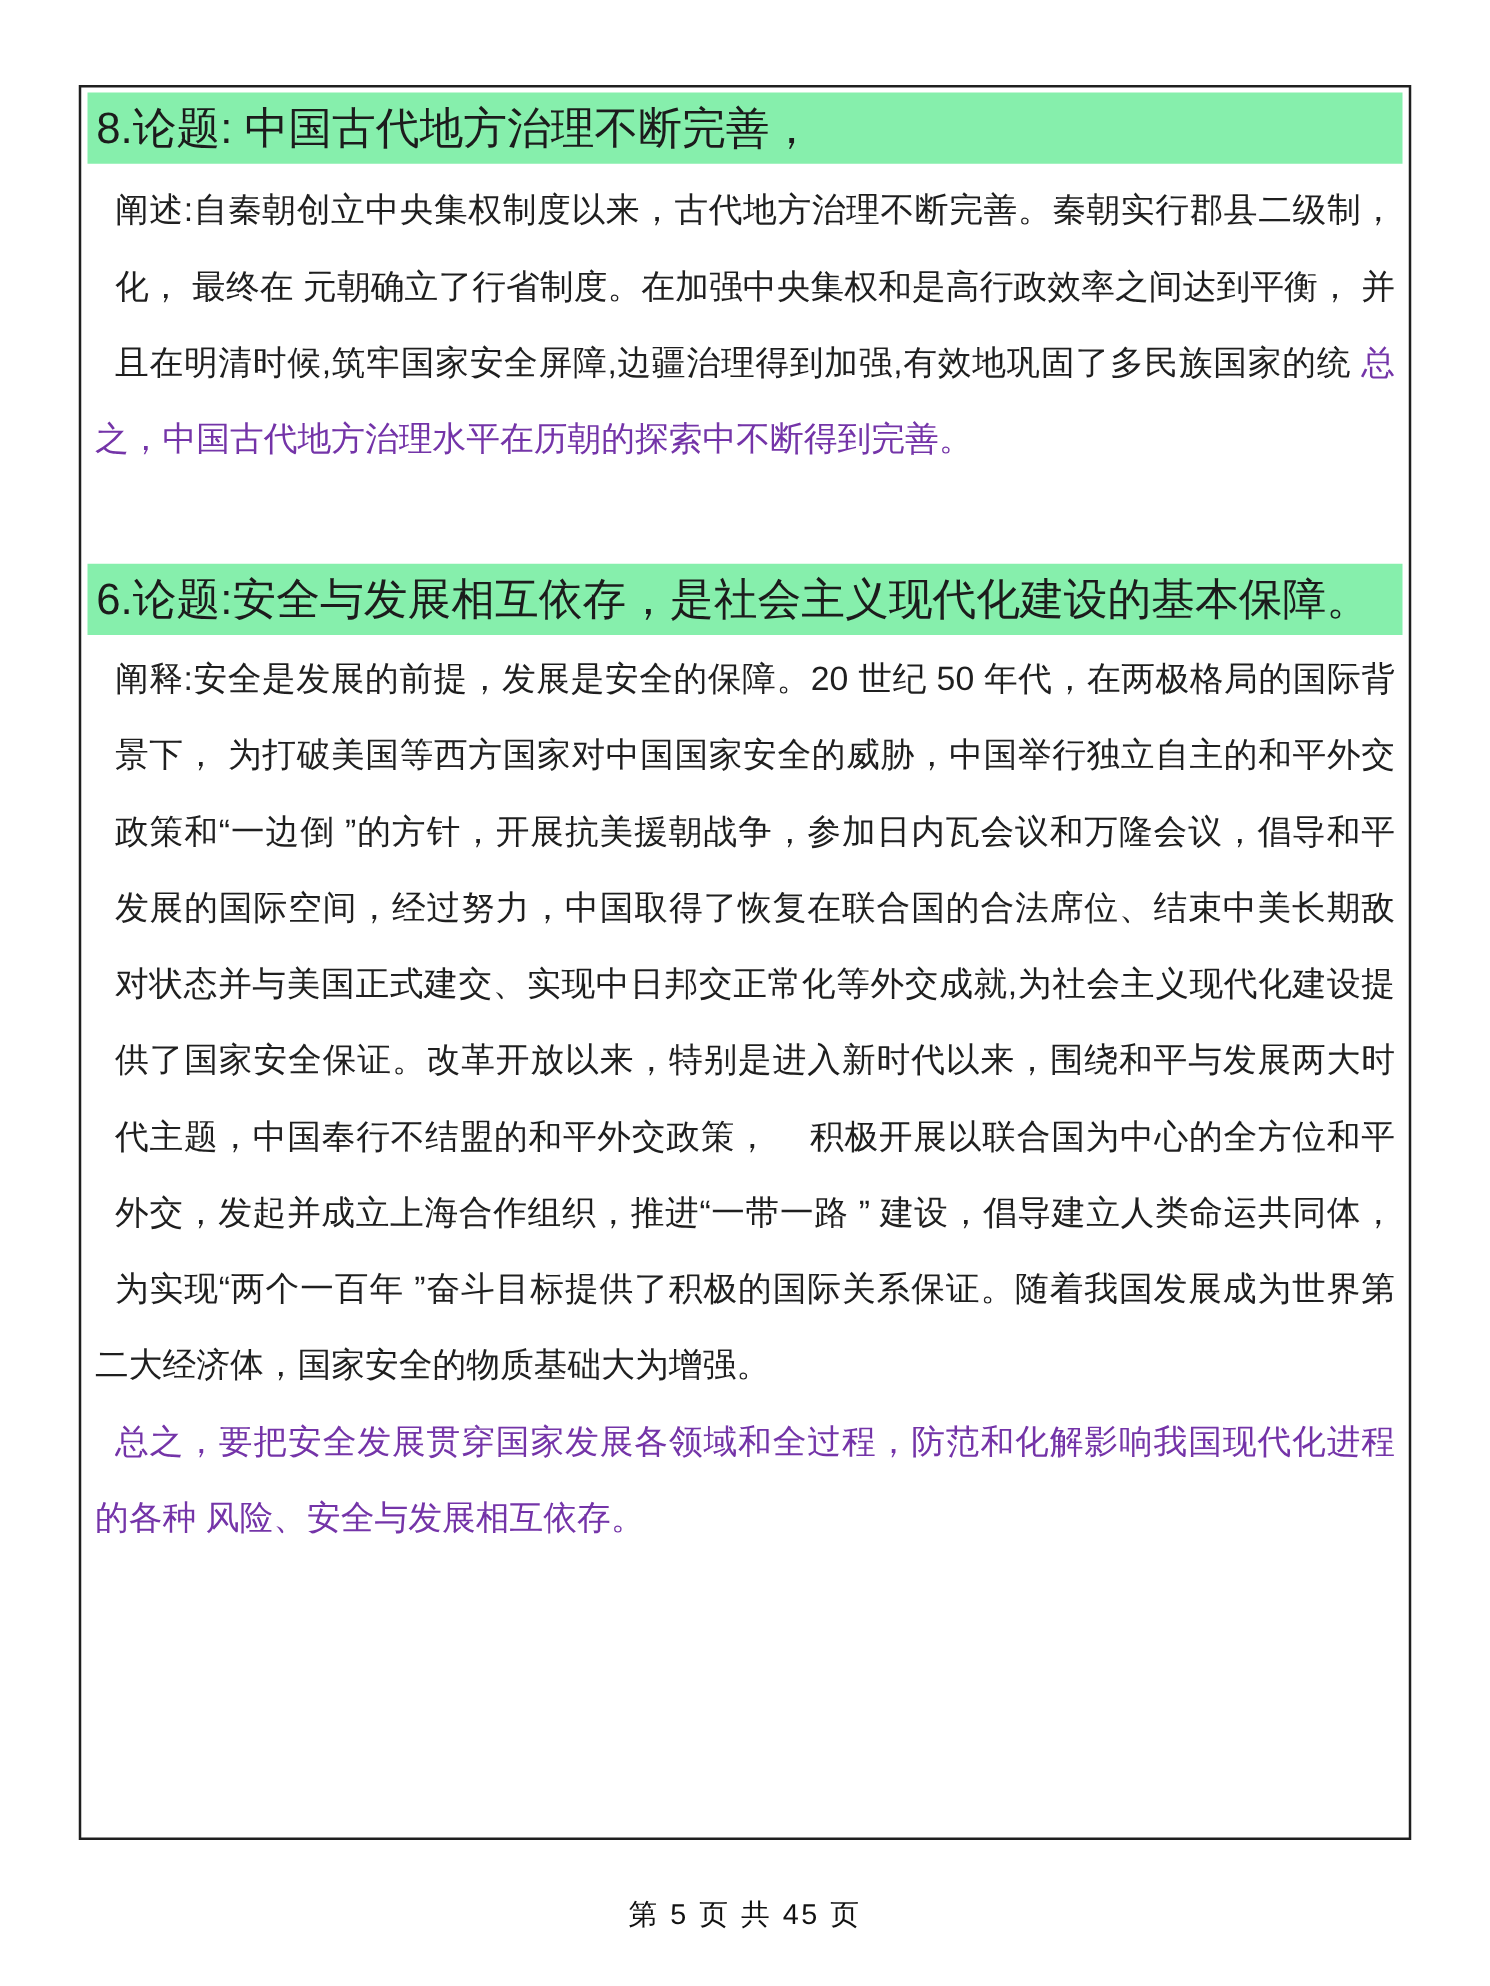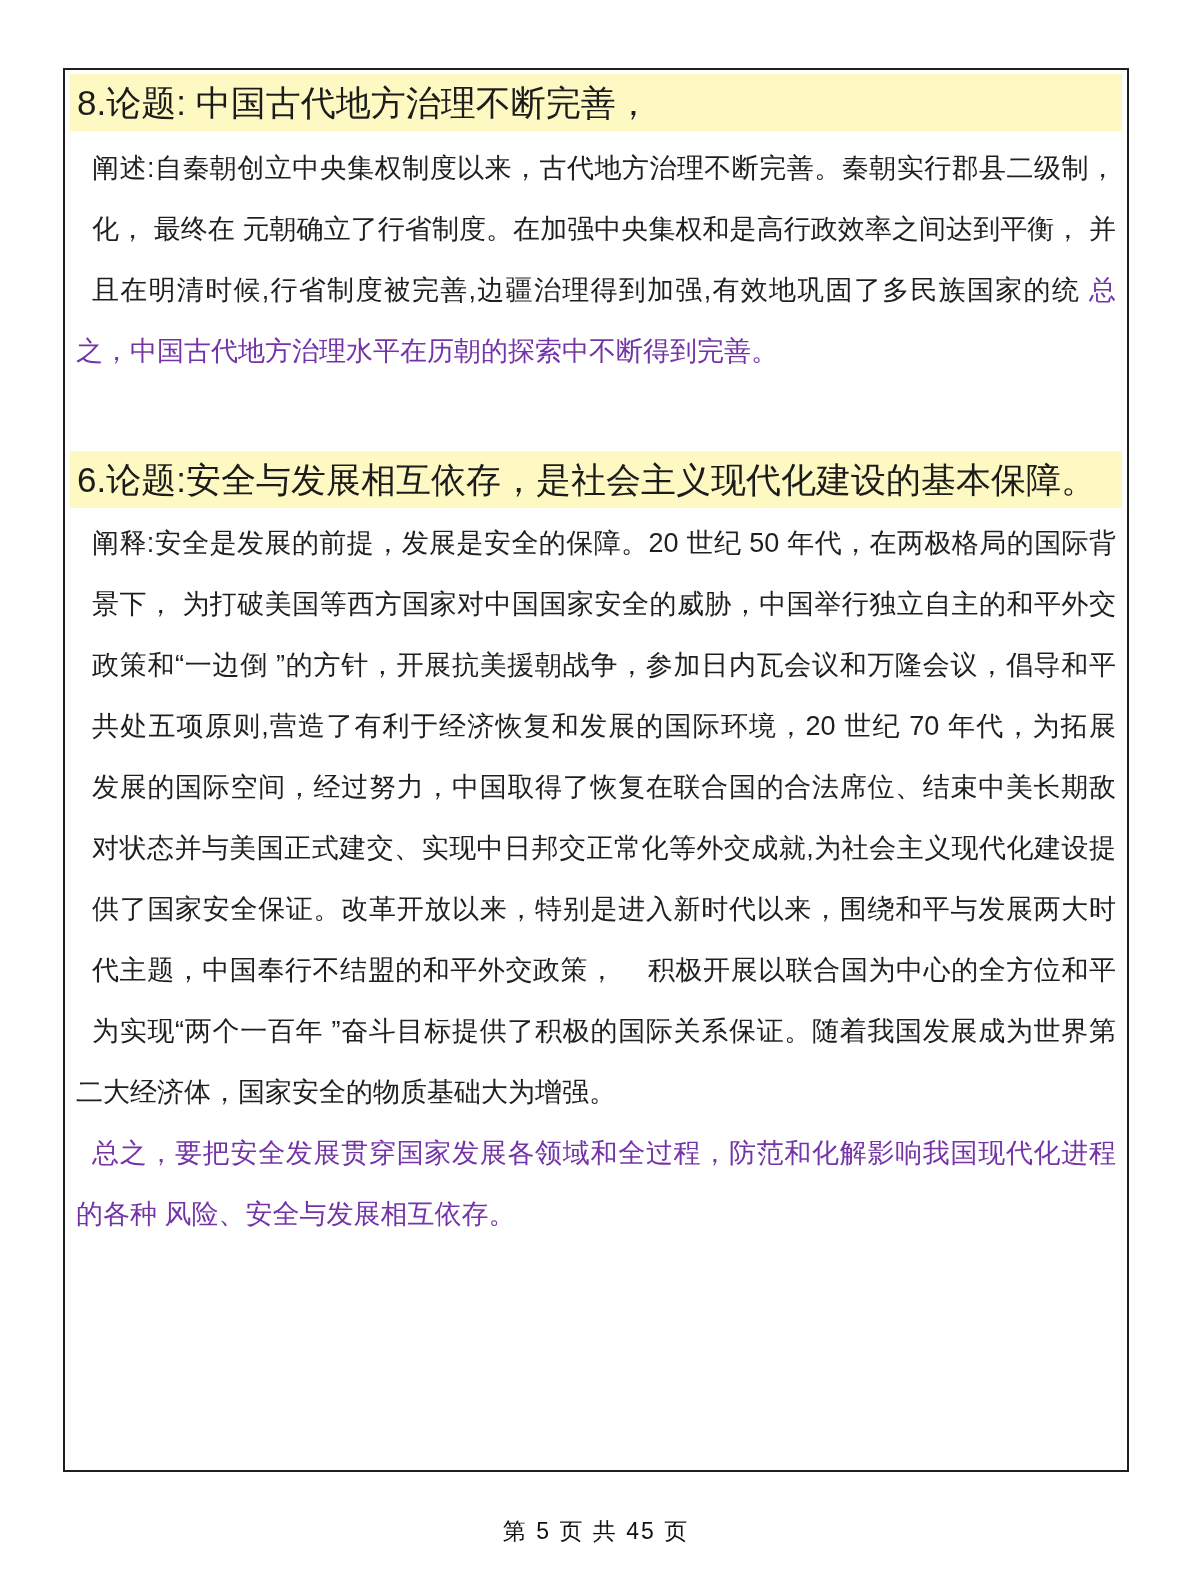--- a/index.html
+++ b/index.html
@@ -18,21 +18,21 @@
     top: 68px;
     width: 1066px;
     height: 1404px;
     border: 2px solid #1f1f1f;
     box-sizing: border-box;
     background: #ffffff;
   }
   .band {
     margin: 4px 5px 0 5px;
     height: 57px;
-    background: #fef9c3;
+    background: #86efac;
     line-height: 57px;
     font-size: 35px;
     padding-left: 7px;
     white-space: nowrap;
     overflow: hidden;
     color: #1c1c1c;
   }
   .band.second { margin-top: 69px; }
   .lines {
     margin: 7px 11px 0 11px;
@@ -70,37 +70,37 @@
 
 <div class="doc-box">
 
   <div class="band">
     <span>8.论题: 中国古代地方治理不断完善，</span>
   </div>
 
   <div class="lines">
     <div class="tline j">阐述:自秦朝创立中央集权制度以来，古代地方治理不断完善。秦朝实行郡县二级制，</div>
     <div class="tline j">化，&nbsp;最终在 元朝确立了行省制度。在加强中央集权和是高行政效率之间达到平衡，&nbsp;并</div>
-    <div class="tline j"><span>且在明清时候,行省制度被完善,边疆治理得到加强,有效地巩固了多民族国家的统 </span><span class="purple">总</span></div>
+    <div class="tline j"><span>且在明清时候,筑牢国家安全屏障,边疆治理得到加强,有效地巩固了多民族国家的统 </span><span class="purple">总</span></div>
     <div class="tline purple">之，中国古代地方治理水平在历朝的探索中不断得到完善。</div>
   </div>
 
   <div class="band second">
     <span>6.论题:安全与发展相互依存，是社会主义现代化建设的基本保障。</span>
   </div>
 
   <div class="lines second">
     <div class="tline j">阐释:安全是发展的前提，发展是安全的保障。20 世纪 50 年代，在两极格局的国际背</div>
     <div class="tline j">景下，&nbsp;为打破美国等西方国家对中国国家安全的威胁，中国举行独立自主的和平外交</div>
     <div class="tline j">政策和“一边倒&nbsp;”的方针，开展抗美援朝战争，参加日内瓦会议和万隆会议，倡导和平</div>
-    <div class="tline j">共处五项原则,营造了有利于经济恢复和发展的国际环境，20 世纪 70 年代，为拓展</div>
     <div class="tline j">发展的国际空间，经过努力，中国取得了恢复在联合国的合法席位、结束中美长期敌</div>
     <div class="tline j">对状态并与美国正式建交、实现中日邦交正常化等外交成就,为社会主义现代化建设提</div>
     <div class="tline j">供了国家安全保证。改革开放以来，特别是进入新时代以来，围绕和平与发展两大时</div>
     <div class="tline j">代主题，中国奉行不结盟的和平外交政策，&nbsp;&nbsp;&nbsp;&nbsp;积极开展以联合国为中心的全方位和平</div>
+    <div class="tline j">外交，发起并成立上海合作组织，推进“一带一路&nbsp;”&nbsp;建设，倡导建立人类命运共同体，</div>
     <div class="tline j">为实现“两个一百年&nbsp;”奋斗目标提供了积极的国际关系保证。随着我国发展成为世界第</div>
     <div class="tline">二大经济体，国家安全的物质基础大为增强。</div>
     <div class="tline j purple">总之，要把安全发展贯穿国家发展各领域和全过程，防范和化解影响我国现代化进程</div>
     <div class="tline purple">的各种 风险、安全与发展相互依存。</div>
   </div>
 
 </div>
 
 <div class="footer">第 5 页 共 45 页</div>
 

